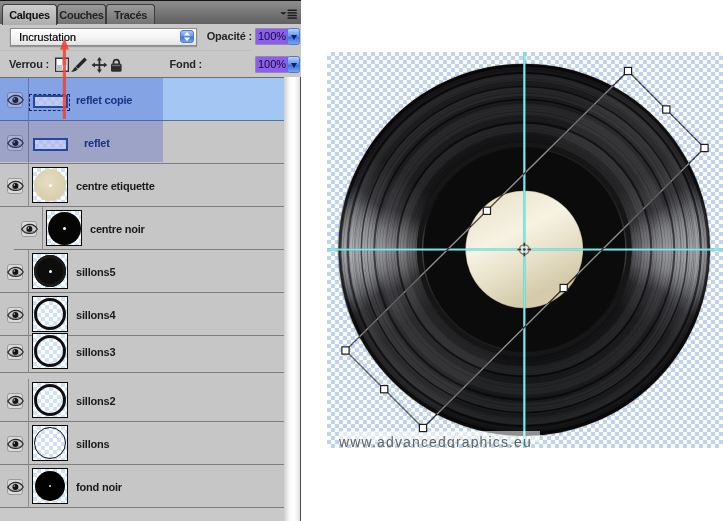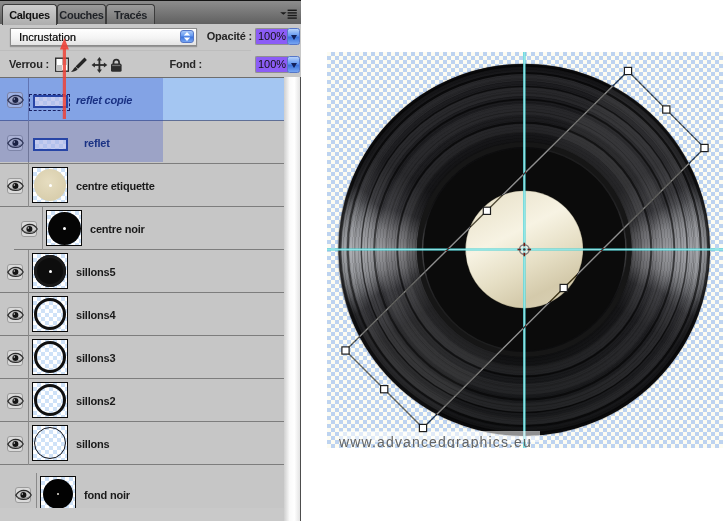--- a/index.html
+++ b/index.html
@@ -120,21 +120,21 @@
             <div class="eyebtn"></div>
             <svg class="eye ovl" style="left:7px;top:16px" width="17" height="12" viewBox="0 0 17 12">
               <path d="M0.8,6.1 C3.4,2.5 6.5,1.4 8.6,1.4 C12.1,1.5 14.8,3.4 16.2,6 C14.6,9.2 11.5,10.6 8.4,10.5 C5.1,10.4 2.3,8.8 0.8,6.1 Z" fill="#cccccc" stroke="#2a2a2a" stroke-width="1.2"></path>
               <circle cx="8.4" cy="6" r="3" fill="#141414"></circle>
               <circle cx="7.3" cy="5" r="0.7" fill="#e8e8e8"></circle>
               <path d="M2,7.9 C4.5,9.9 12.3,10.2 15,7" stroke="#666" stroke-width="0.8" fill="none"></path>
             </svg>
           </div>
         <div class="rthumb" style="border-color:#24459a;"></div>
         <div style="position:absolute;left:28.8px;top:16px;width:41px;height:16.8px;border:1.5px dashed #10103d;"></div>
-        <div class="name" style="color:#132a6b;font-style:italic;">reflet copie</div>
+        <div class="name" style="color:#132a6b;">reflet copie</div>
       </div>
 
       <div class="row" style="top:43px; background:#c6c6c6;">
         <div class="eyecol">
             <div class="eyebtn"></div>
             <svg class="eye ovl" style="left:7px;top:16px" width="17" height="12" viewBox="0 0 17 12">
               <path d="M0.8,6.1 C3.4,2.5 6.5,1.4 8.6,1.4 C12.1,1.5 14.8,3.4 16.2,6 C14.6,9.2 11.5,10.6 8.4,10.5 C5.1,10.4 2.3,8.8 0.8,6.1 Z" fill="#cccccc" stroke="#2a2a2a" stroke-width="1.2"></path>
               <circle cx="8.4" cy="6" r="3" fill="#141414"></circle>
               <circle cx="7.3" cy="5" r="0.7" fill="#e8e8e8"></circle>
               <path d="M2,7.9 C4.5,9.9 12.3,10.2 15,7" stroke="#666" stroke-width="0.8" fill="none"></path>
@@ -204,21 +204,21 @@
               <circle cx="7.3" cy="5" r="0.7" fill="#e8e8e8"></circle>
               <path d="M2,7.9 C4.5,9.9 12.3,10.2 15,7" stroke="#666" stroke-width="0.8" fill="none"></path>
             </svg>
           </div>
         <div class="thumb">
             <div class="circ" style="left:1px;top:1px;width:32px;height:32px;border:3px solid #101010;"></div>
           </div>
         <div class="name">sillons4</div>
       </div>
 
-      <div class="row" style="top:258px;padding-left:24px;">
+      <div class="row" style="top:252px;padding-left:24px;">
         <div class="eyecol">
             <div class="eyebtn"></div>
             <svg class="eye ovl" style="left:7px;top:16px" width="17" height="12" viewBox="0 0 17 12">
               <path d="M0.8,6.1 C3.4,2.5 6.5,1.4 8.6,1.4 C12.1,1.5 14.8,3.4 16.2,6 C14.6,9.2 11.5,10.6 8.4,10.5 C5.1,10.4 2.3,8.8 0.8,6.1 Z" fill="#cccccc" stroke="#2a2a2a" stroke-width="1.2"></path>
               <circle cx="8.4" cy="6" r="3" fill="#141414"></circle>
               <circle cx="7.3" cy="5" r="0.7" fill="#e8e8e8"></circle>
               <path d="M2,7.9 C4.5,9.9 12.3,10.2 15,7" stroke="#666" stroke-width="0.8" fill="none"></path>
             </svg>
           </div>
         <div class="thumb">
@@ -252,21 +252,21 @@
               <circle cx="7.3" cy="5" r="0.7" fill="#e8e8e8"></circle>
               <path d="M2,7.9 C4.5,9.9 12.3,10.2 15,7" stroke="#666" stroke-width="0.8" fill="none"></path>
             </svg>
           </div>
         <div class="thumb">
             <div class="circ" style="left:1px;top:1px;width:32px;height:32px;border:1.6px solid #15151c;"></div>
           </div>
         <div class="name">sillons</div>
       </div>
 
-      <div class="row" style="top:395px;margin-left:8px;">
+      <div class="row" style="top:387px;">
         <div class="eyecol">
             <div class="eyebtn"></div>
             <svg class="eye ovl" style="left:7px;top:16px" width="17" height="12" viewBox="0 0 17 12">
               <path d="M0.8,6.1 C3.4,2.5 6.5,1.4 8.6,1.4 C12.1,1.5 14.8,3.4 16.2,6 C14.6,9.2 11.5,10.6 8.4,10.5 C5.1,10.4 2.3,8.8 0.8,6.1 Z" fill="#cccccc" stroke="#2a2a2a" stroke-width="1.2"></path>
               <circle cx="8.4" cy="6" r="3" fill="#141414"></circle>
               <circle cx="7.3" cy="5" r="0.7" fill="#e8e8e8"></circle>
               <path d="M2,7.9 C4.5,9.9 12.3,10.2 15,7" stroke="#666" stroke-width="0.8" fill="none"></path>
             </svg>
           </div>
         <div class="thumb">

